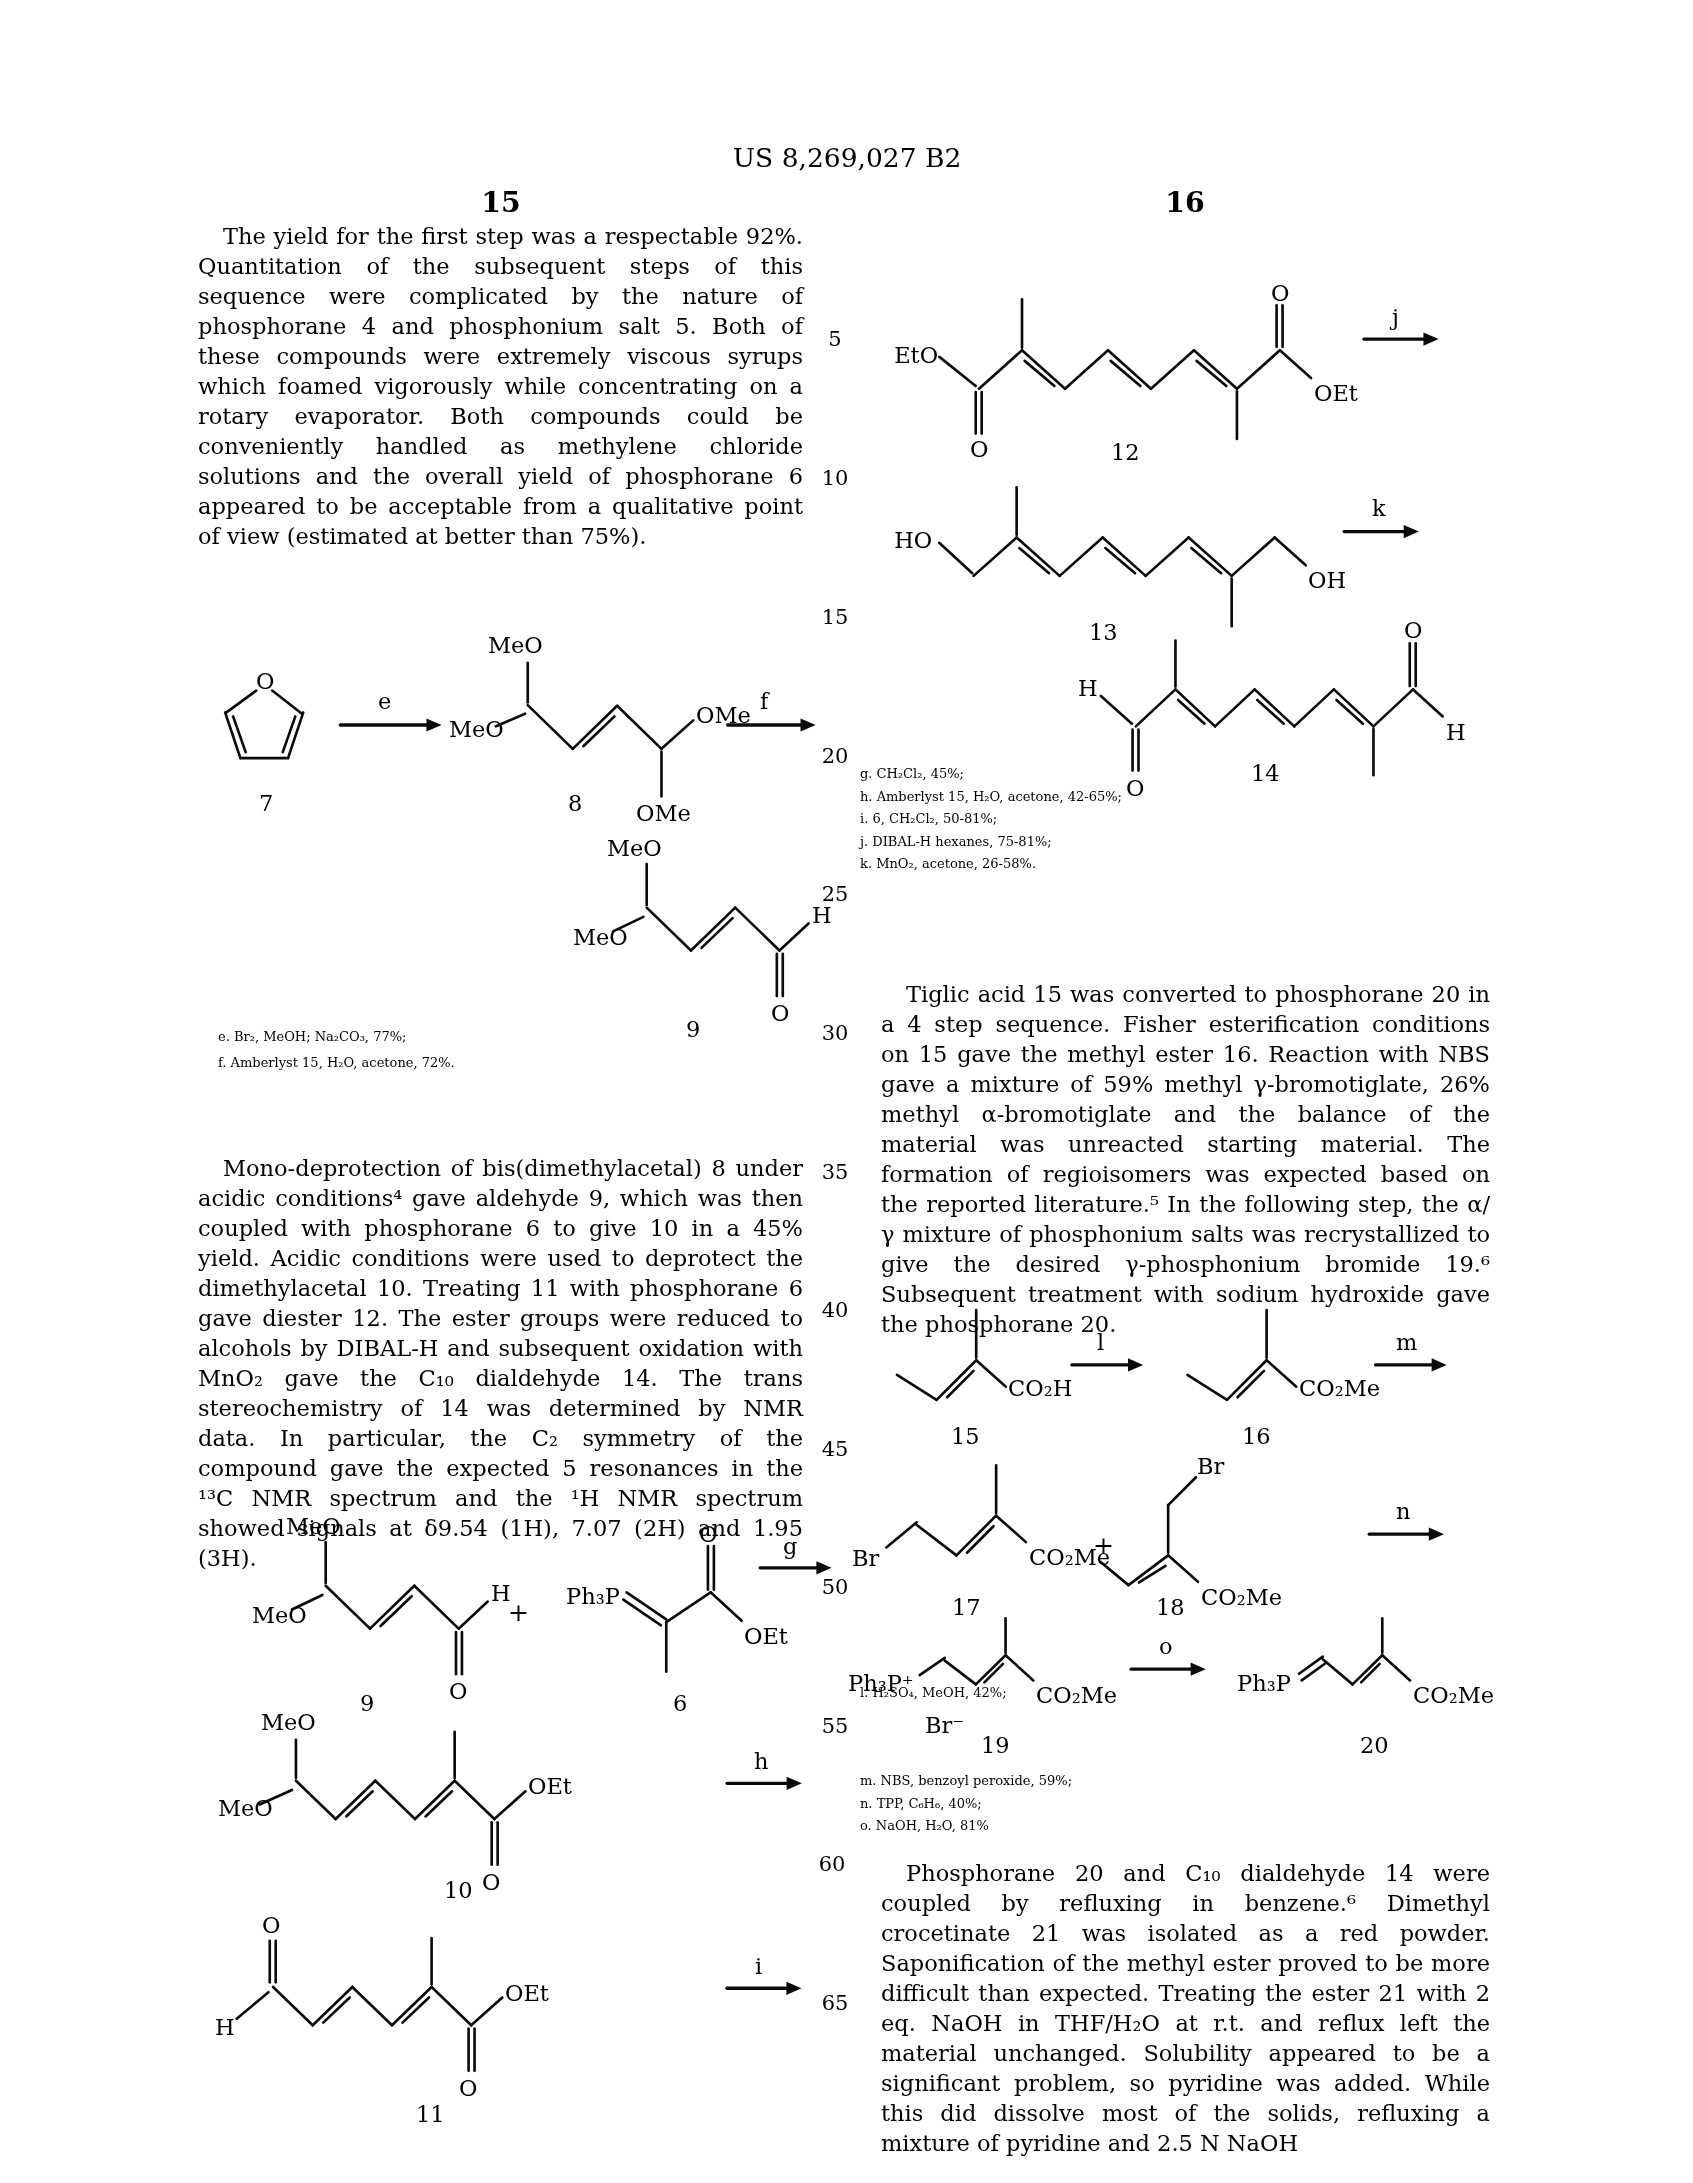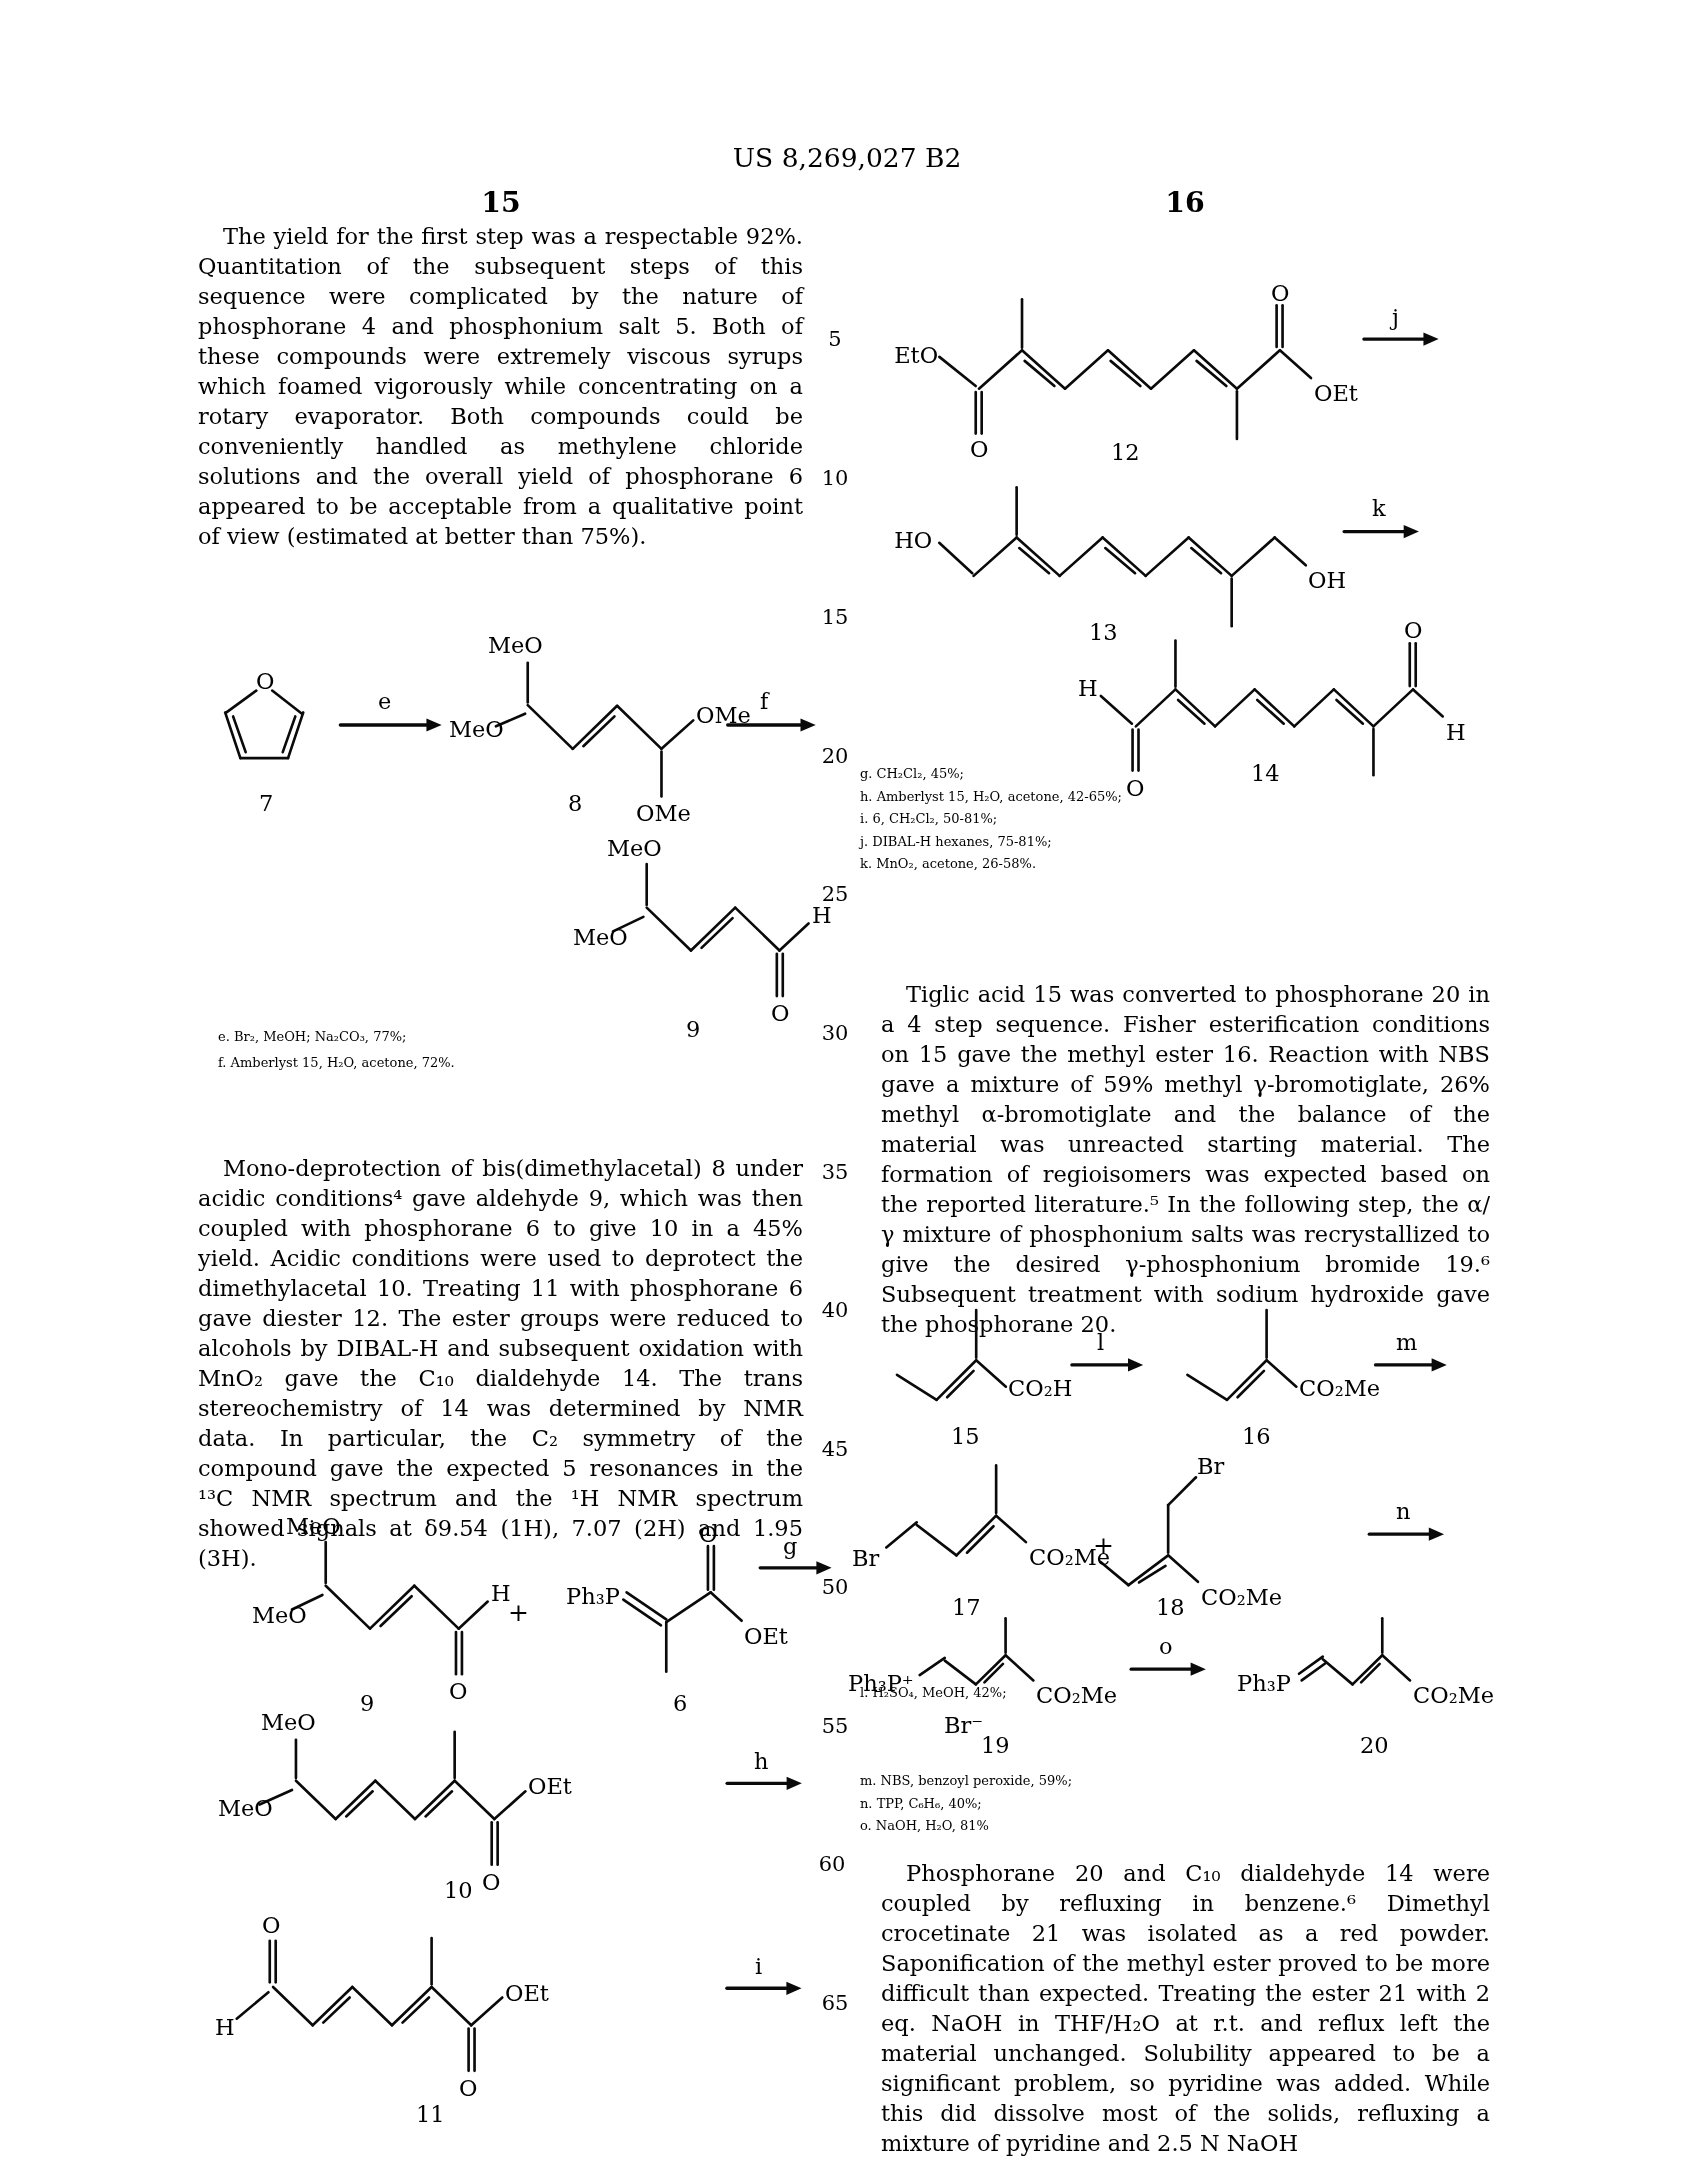--- a/index.html
+++ b/index.html
@@ -366,21 +366,21 @@
         <line x1="730" y1="70" x2="775" y2="108"></line>
         <line x1="775" y1="108" x2="820" y2="64"></line>
         <line x1="788" y1="105" x2="816" y2="77"></line>
         <line x1="820" y1="60" x2="820" y2="8"></line>
         <line x1="820" y1="64" x2="862" y2="102"></line>
       </g>
       <polygon points="530,75 530,95 553,85" fill="#0a0a0a"></polygon>
     </svg>
     <span class="atom" style="left:8px;top:57px;">Ph₃P⁺</span>
     <span class="atom" style="left:196px;top:69px;">CO₂Me</span>
-    <span class="atom" style="left:104px;top:99px;">Br⁻</span>
+    <span class="atom" style="left:85px;top:99px;">Br⁻</span>
     <span class="cnum" style="left:141px;top:119px;">19</span>
     <span class="step" style="left:319px;top:20px;">o</span>
     <span class="atom" style="left:397px;top:57px;">Ph₃P</span>
     <span class="atom" style="left:573px;top:69px;">CO₂Me</span>
     <span class="cnum" style="left:520px;top:119px;">20</span>
   </div>
 
   <div class="fn" style="left:860px;top:1685px;">l. H₂SO₄, MeOH, 42%;</div>
   <div class="fn" style="left:860px;top:1773px;">m. NBS, benzoyl peroxide, 59%;</div>
   <div class="fn" style="left:860px;top:1796px;">n. TPP, C₆H₆, 40%;</div>

